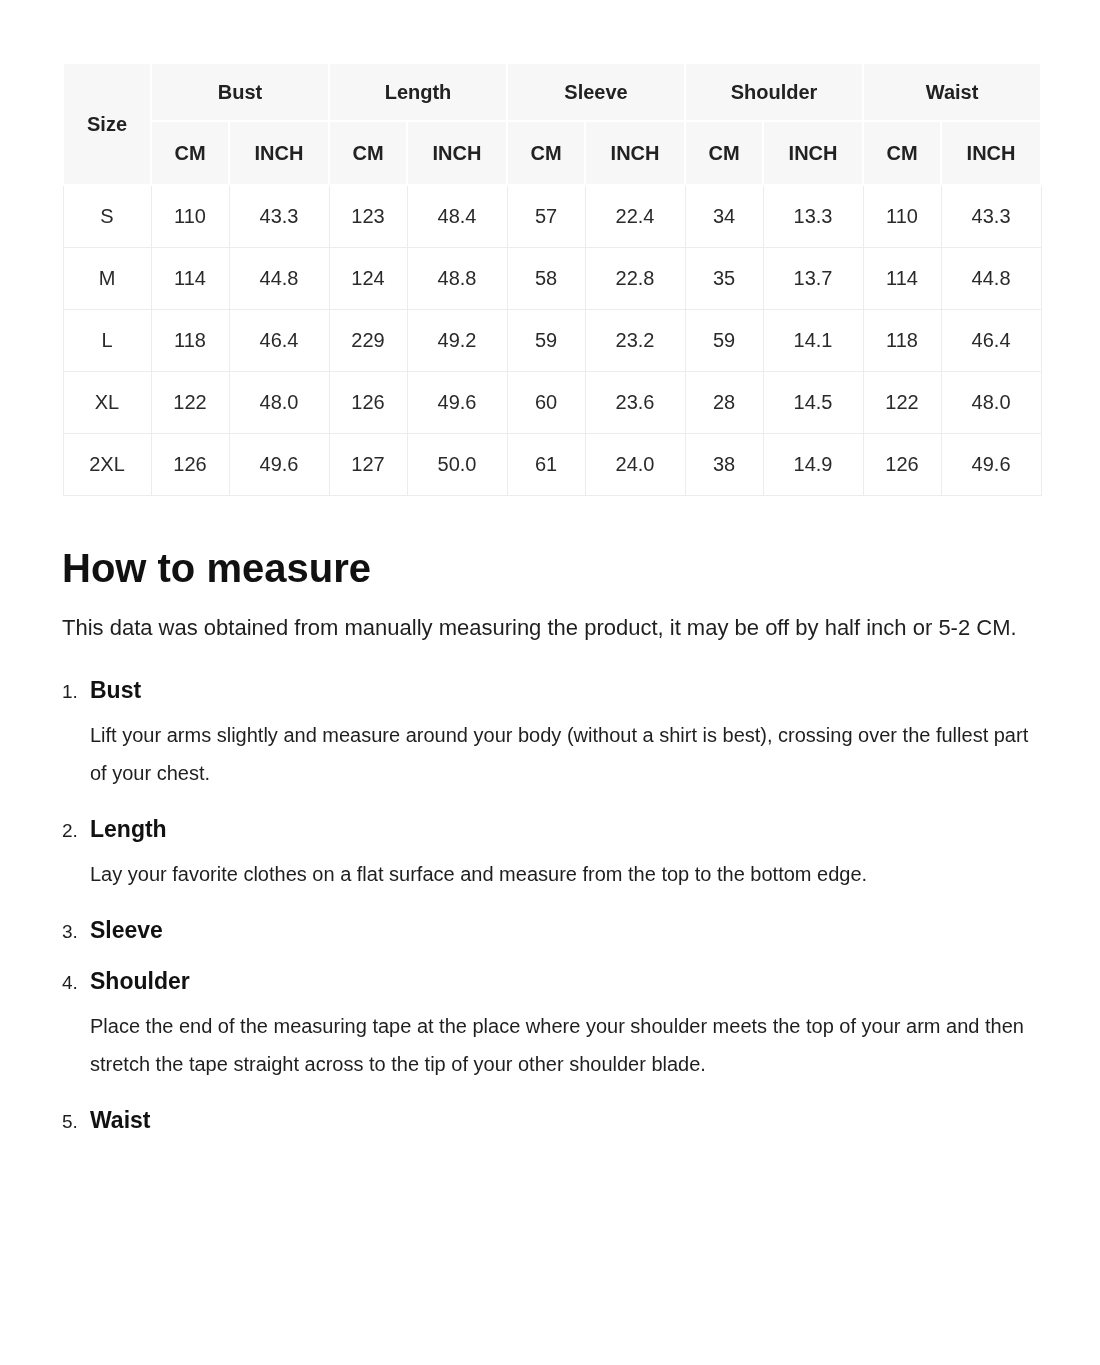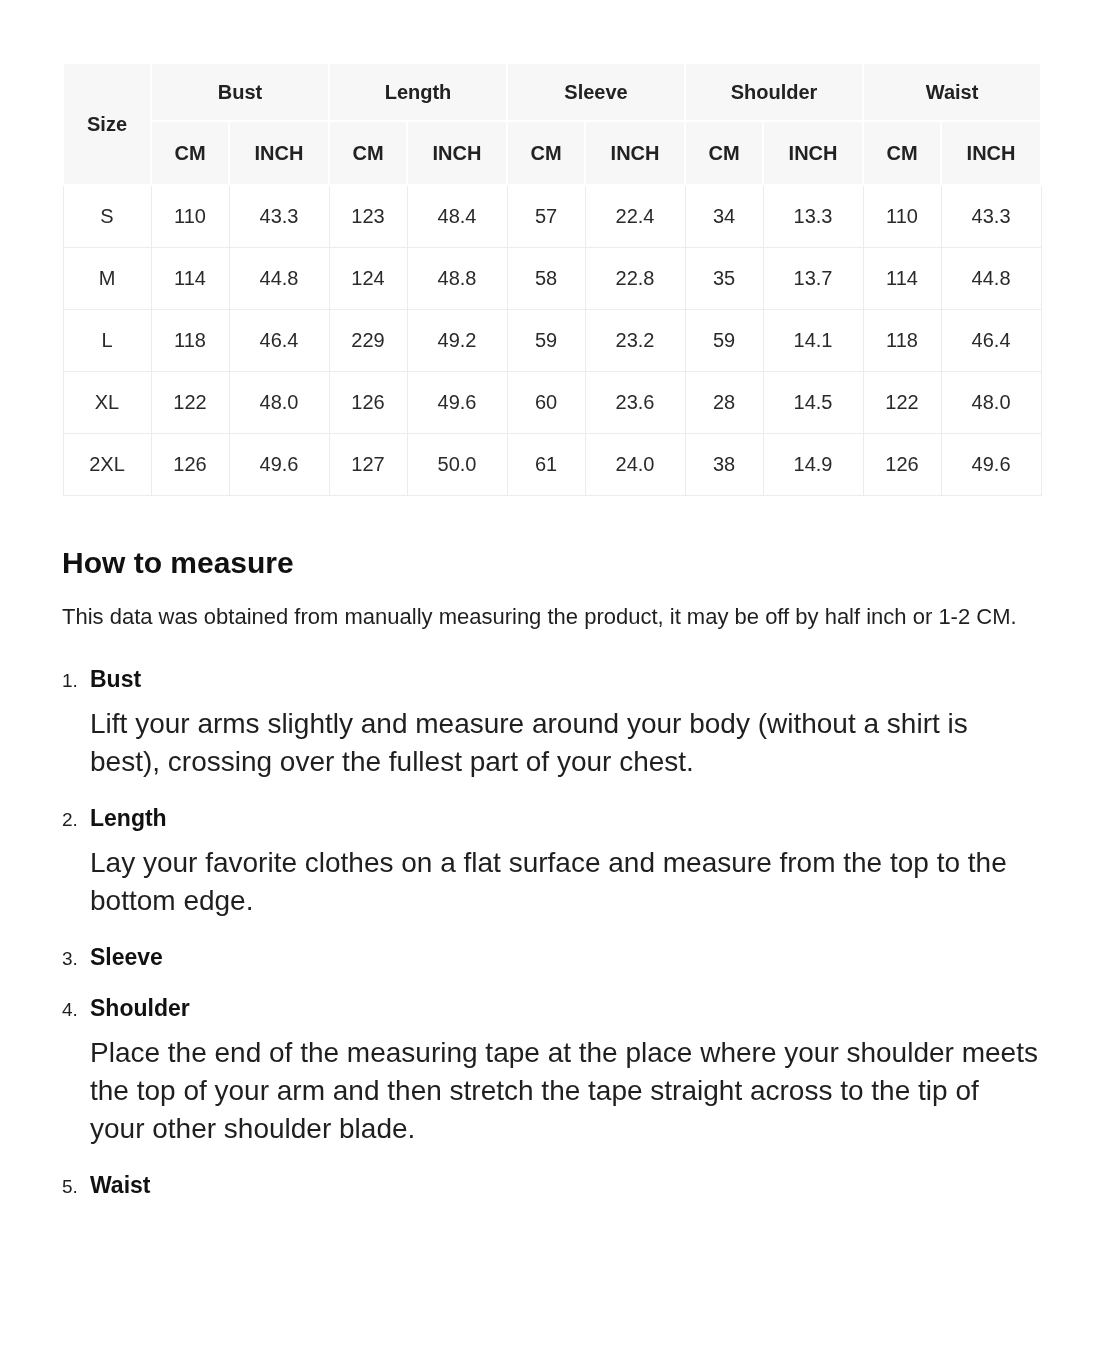--- a/index.html
+++ b/index.html
@@ -36,21 +36,21 @@
     border: 1px solid #ececec;
     font-size: 20px;
     color: #2a2a2a;
     text-align: center;
     height: 62px;
   }
 
   
   h2.section-title {
     margin: 50px 0 18px 0;
-    font-size: 30px;
+    font-size: 40px;
     font-weight: bold;
     color: #111;
   }
   p.intro {
     font-size: 22px;
     line-height: 38px;
     width: 978px;
     margin-bottom: 30px;
     color: #1f1f1f;
   }
@@ -63,21 +63,21 @@
     flex: 0 0 28px;
   }
   .mhead .lbl {
     font-size: 23px;
     font-weight: bold;
     color: #111;
   }
   p.desc {
     margin: 12px 0 0 28px;
     width: 950px;
-    font-size: 28px;
+    font-size: 20px;
     line-height: 38px;
     color: #1f1f1f;
   }
 </style>
 </head>
 <body>
 
 <div class="page">
 
   <table class="size-chart">
@@ -180,21 +180,21 @@
         <td>38</td>
         <td>14.9</td>
         <td>126</td>
         <td>49.6</td>
       </tr>
     </tbody>
   </table>
 
   <h2 class="section-title">How to measure</h2>
 
-  <p class="intro">This data was obtained from manually measuring the product, it may be off by half inch or 1-2 CM.</p>
+  <p class="intro">This data was obtained from manually measuring the product, it may be off by half inch or 5-2 CM.</p>
 
   <div class="mlist">
 
     <div class="mitem">
       <div class="mhead">
         <span class="num">1.</span>
         <span class="lbl">Bust</span>
       </div>
       <p class="desc">Lift your arms slightly and measure around your body (without a shirt is best), crossing over the fullest part of your chest.</p>
     </div>

